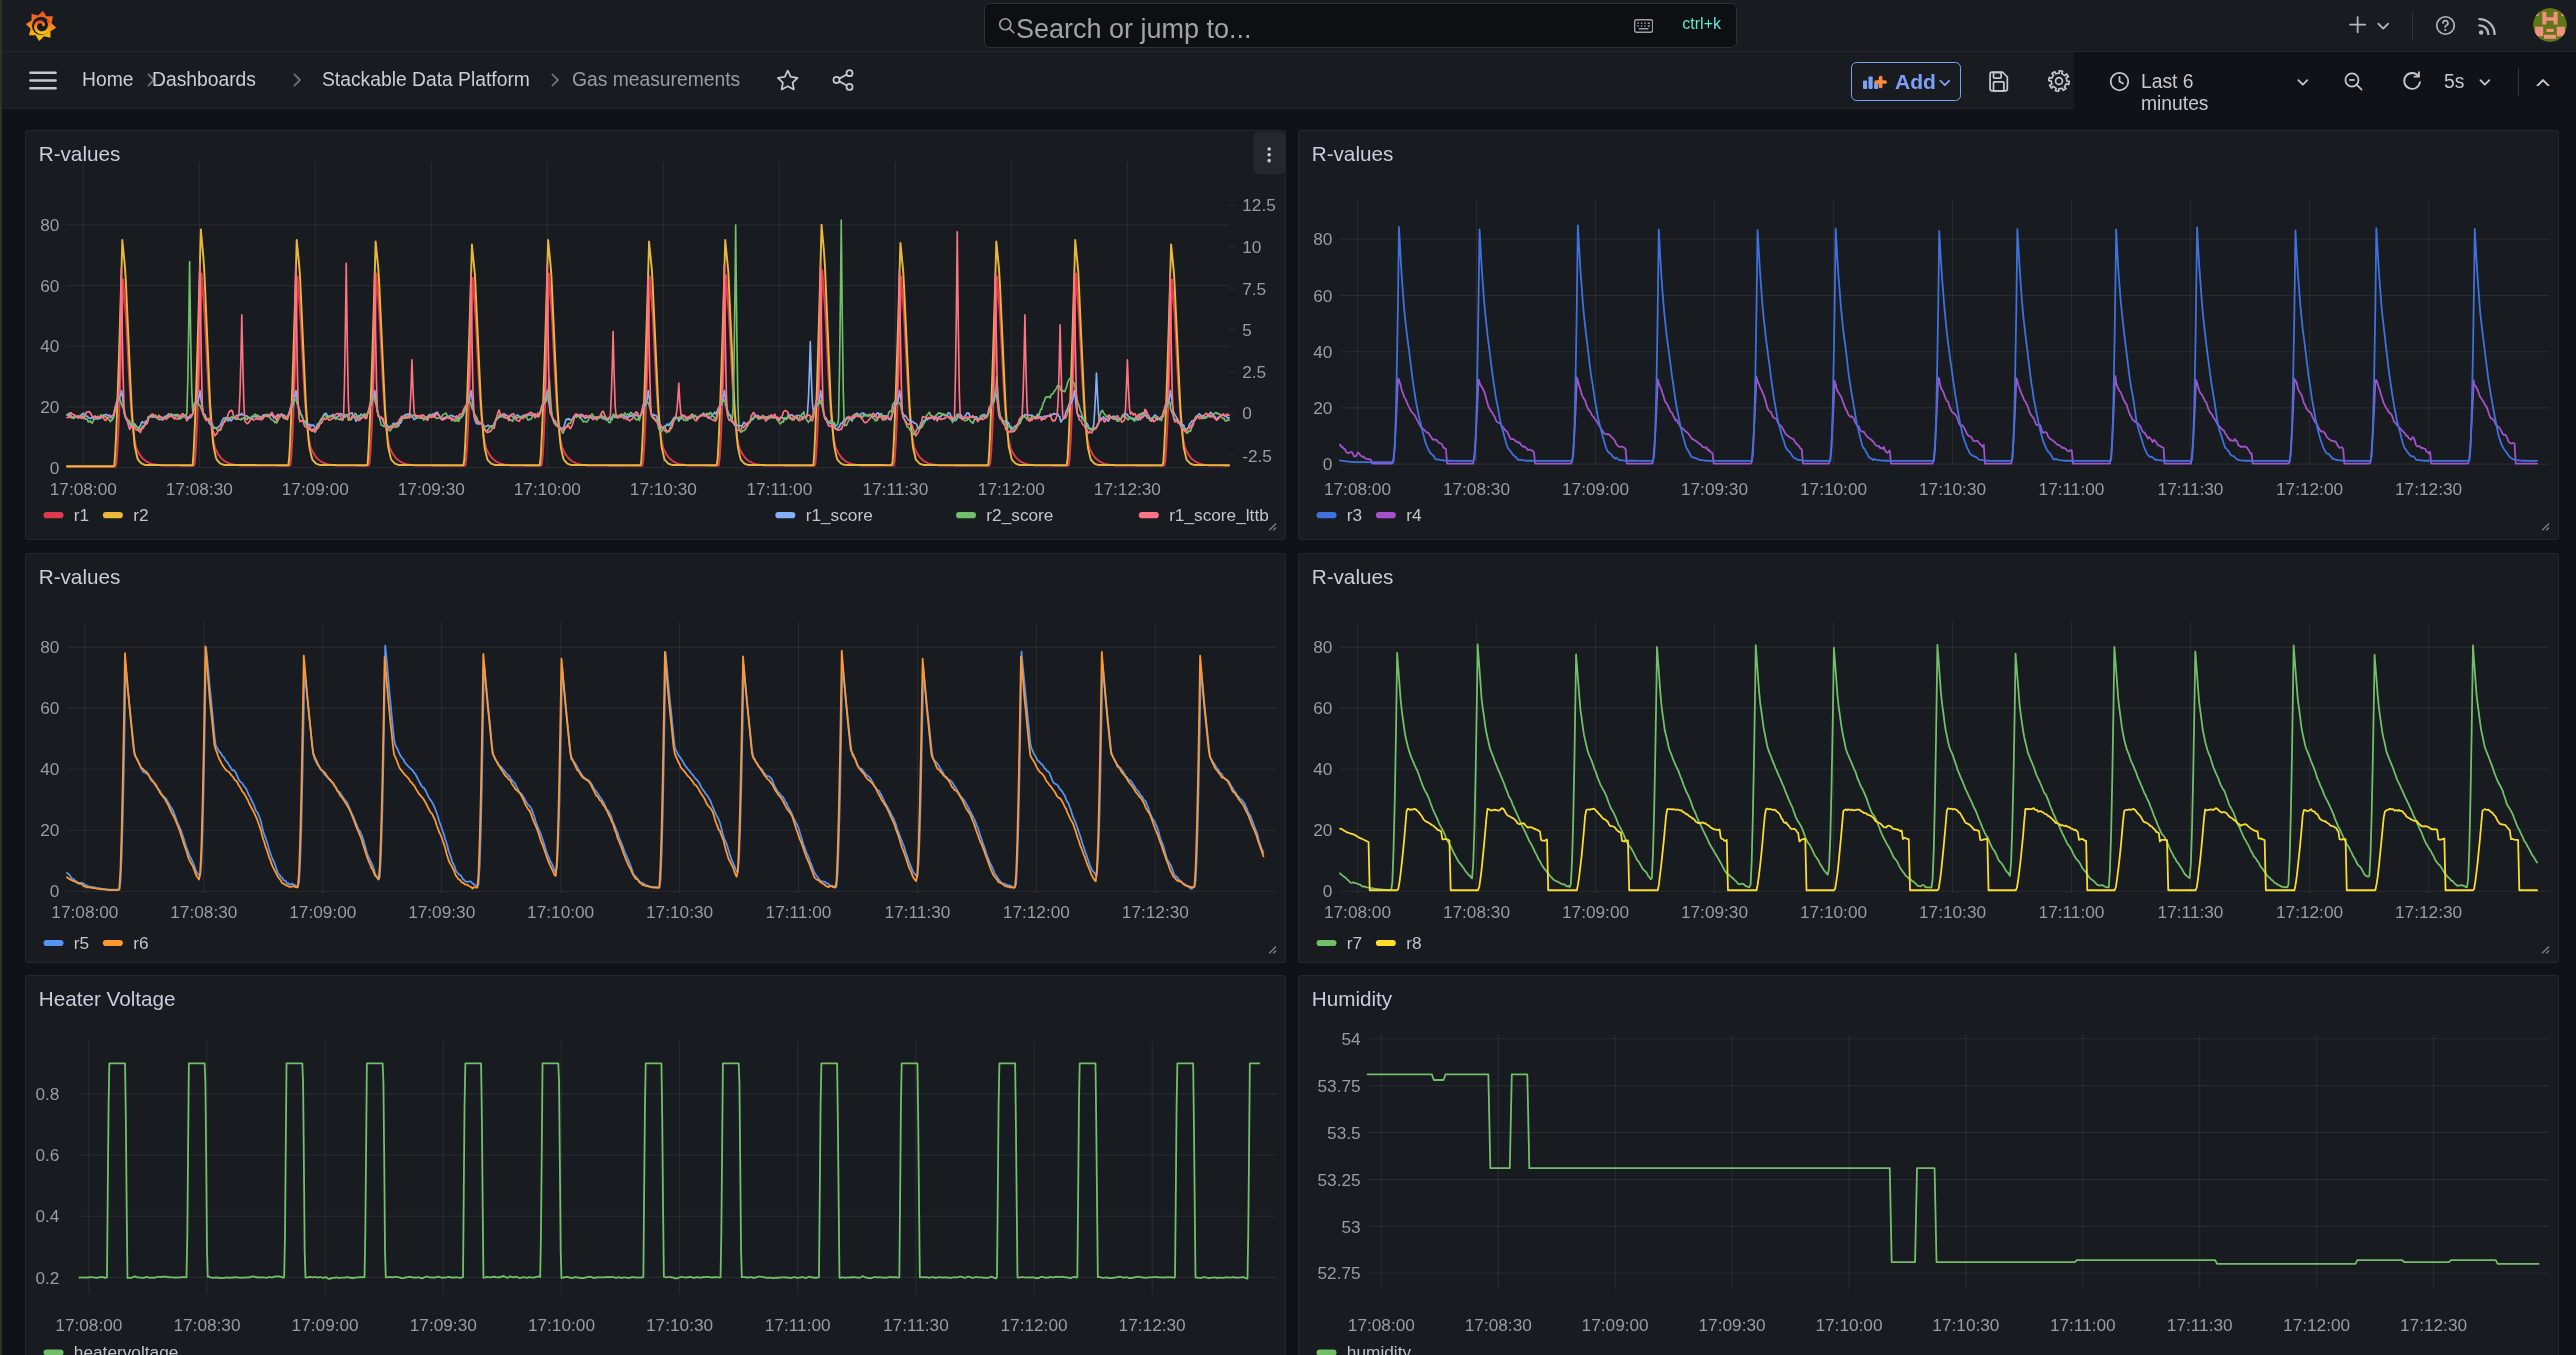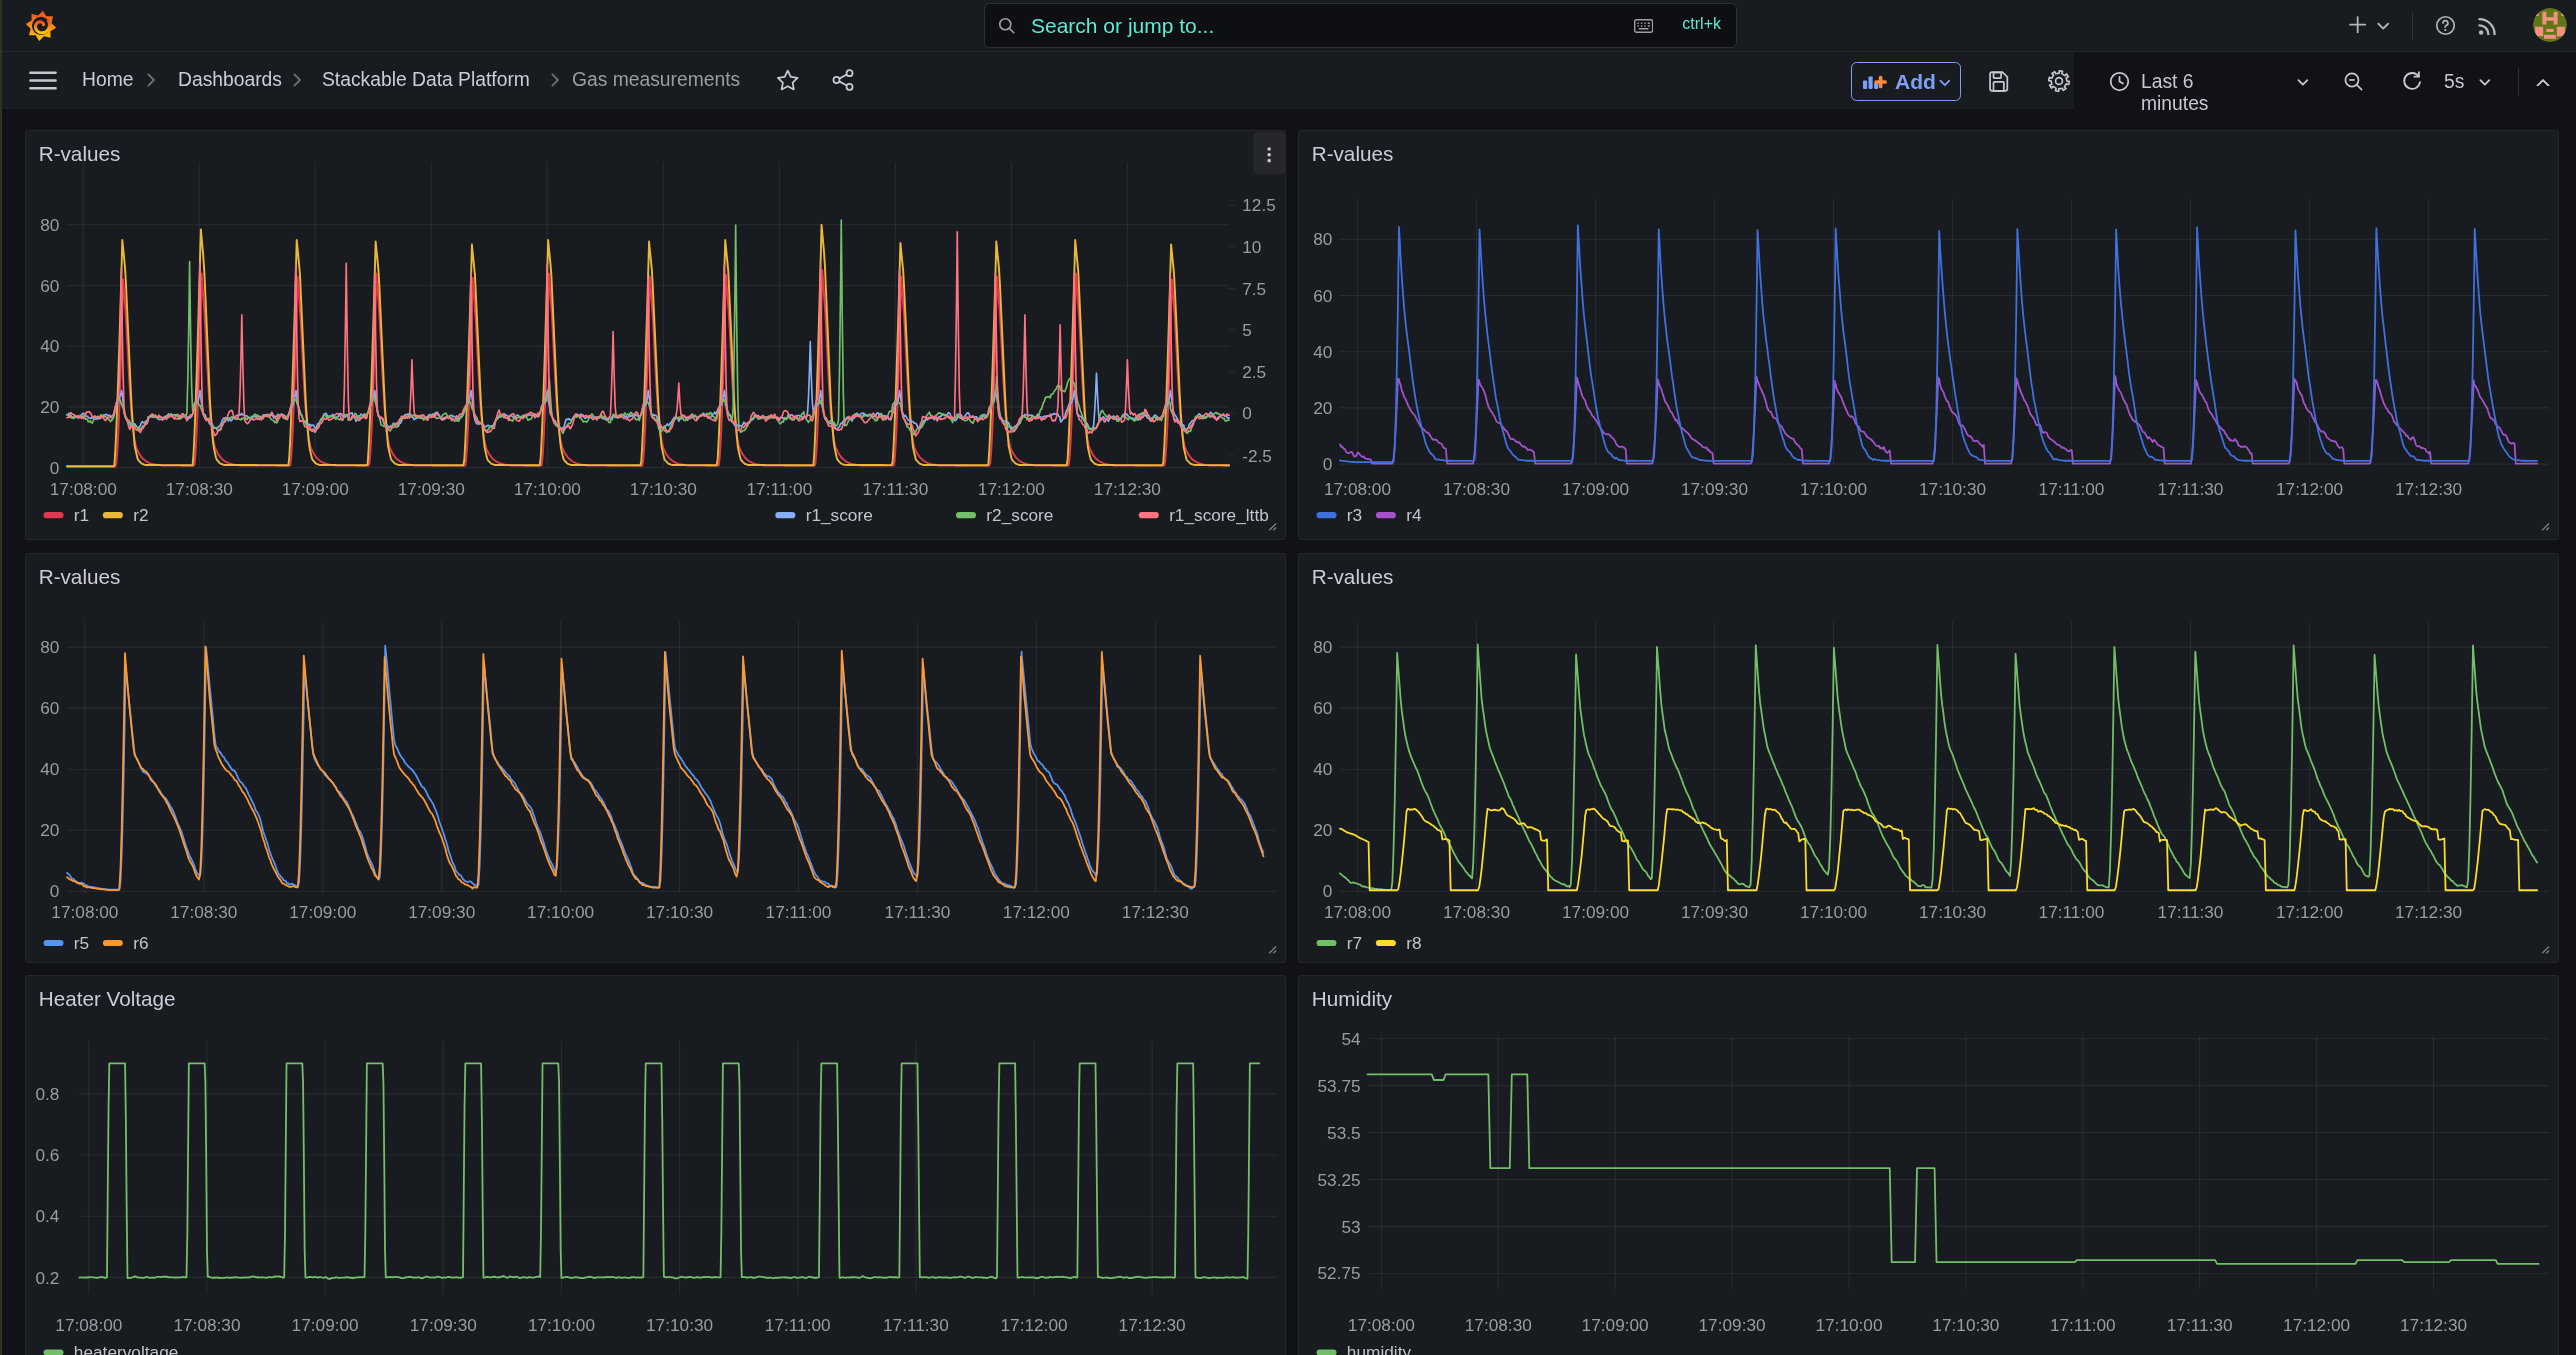--- a/index.html
+++ b/index.html
@@ -29,21 +29,21 @@
       </defs>
 <path fill="url(#lg)" d="M25.7 3.9 L30.8 12.2 L40.5 12.2 L38.2 21.7 L45.1 28.7 L36.8 33.8 L36.8 43.5 L27.3 41.2 L20.3 48.1 L15.2 39.8 L5.5 39.8 L7.8 30.3 L0.9 23.3 L9.2 18.2 L9.2 8.5 L18.7 10.8 Z"></path>
 <circle cx="23.0" cy="26.0" r="13.2" fill="#181b1f"></circle>
 <path d="M33.65 18.54 L34.51 20.45 L35.04 22.43 L35.24 24.44 L35.11 26.42 L34.67 28.32 L33.94 30.09 L32.95 31.69 L31.74 33.07 L30.34 34.22 L28.80 35.11 L27.18 35.72 L25.51 36.05 L23.84 36.11 L22.22 35.89 L20.69 35.42 L19.30 34.73 L18.06 33.83 L17.01 32.77 L16.17 31.58 L15.55 30.30 L15.16 28.97 L15.00 27.63 L15.07 26.31 L15.34 25.06 L15.80 23.90 L16.43 22.87 L17.20 21.98 L18.08 21.25 L19.04 20.70 L20.04 20.32 L21.06 20.13 L22.07 20.11 L23.03 20.26 L23.91 20.56 L24.70 20.98 L25.38 21.51 L25.94 22.13 L26.37 22.81 L26.65 23.51 L26.81 24.23" stroke="url(#lg)" stroke-width="4.3" fill="none" stroke-linecap="round"></path>
 </svg>
 <div class="searchbox">
  <svg width="19.3" height="19.3" viewBox="0 0 28 28" style="position:absolute;left:12.4px;top:11.7px">
         <circle cx="12" cy="12" r="8" stroke="#9da0a8" stroke-width="2.4" fill="none"></circle>
         <line x1="18" y1="18" x2="25" y2="25" stroke="#9da0a8" stroke-width="2.4"></line>
       </svg>
- <span style="position:absolute;left:46px;top:9.7px;font-size:21px;color:#5eead4">Search or jump to...</span>
+ <span style="position:absolute;left:31px;top:9.7px;font-size:27px;color:#a3a3a3">Search or jump to...</span>
  <svg width="19.3" height="18" viewBox="0 0 28 26" style="position:absolute;right:83px;top:12.4px">
         <rect x="1" y="4" width="26" height="18" rx="3" stroke="#9da0a8" stroke-width="2" fill="none"></rect>
         <path d="M5 9h2M10 9h2M15 9h2M20 9h3M5 13h2M10 13h2M15 13h2M20 13h3M7 17h14" stroke="#9da0a8" stroke-width="2"></path>
       </svg>
  <span style="position:absolute;right:15px;top:11px;font-size:16px;color:#5eead4">ctrl+k</span>
 </div>
 <svg width="19.3" height="19.3" viewBox="0 0 28 28" style="position:absolute;left:2348px;top:15px">
       <path d="M14 3v22M3 14h22" stroke="#b4b6bd" stroke-width="2.6" stroke-linecap="round"></path>
     </svg>
 <svg width="12.4" height="11" viewBox="0 0 18 16" style="position:absolute;left:2377px;top:21px">
@@ -83,21 +83,21 @@
 </div>
 
 <div class="subnav">
 <svg width="28" height="21" viewBox="0 0 40 30" style="position:absolute;left:29px;top:18px">
       <path d="M2 4h36M2 15h36M2 26h36" stroke="#c7c8d1" stroke-width="3.6" stroke-linecap="round"></path>
     </svg>
 <span class="crumb abs" style="left:82px;top:16.6px">Home</span>
 <svg width="8.3" height="14" viewBox="0 0 12 20" style="position:absolute;left:147px;top:21.4px">
       <path d="M2 2l8 8-8 8" stroke="#6e7077" stroke-width="2.6" fill="none" stroke-linecap="round" stroke-linejoin="round"></path>
     </svg>
-<span class="crumb abs" style="left:178px;top:16.6px">Dashboards</span>
+<span class="crumb abs" style="left:152px;top:16.6px">Dashboards</span>
 <svg width="8.3" height="14" viewBox="0 0 12 20" style="position:absolute;left:293px;top:21.4px">
       <path d="M2 2l8 8-8 8" stroke="#6e7077" stroke-width="2.6" fill="none" stroke-linecap="round" stroke-linejoin="round"></path>
     </svg>
 <span class="crumb abs" style="left:322px;top:16.6px">Stackable Data Platform</span>
 <svg width="8.3" height="14" viewBox="0 0 12 20" style="position:absolute;left:551px;top:21.4px">
       <path d="M2 2l8 8-8 8" stroke="#6e7077" stroke-width="2.6" fill="none" stroke-linecap="round" stroke-linejoin="round"></path>
     </svg>
 <span class="crumb dim abs" style="left:572px;top:16.6px">Gas measurements</span>
 <svg width="23.5" height="22" viewBox="0 0 34 32" style="position:absolute;left:776px;top:16.6px">
       <path d="M17 2.5l4.4 9 9.9 1.4-7.2 7 1.7 9.8L17 25l-8.8 4.7 1.7-9.8-7.2-7 9.9-1.4z" stroke="#c7c8d1" stroke-width="2.6" fill="none" stroke-linejoin="round"></path>

